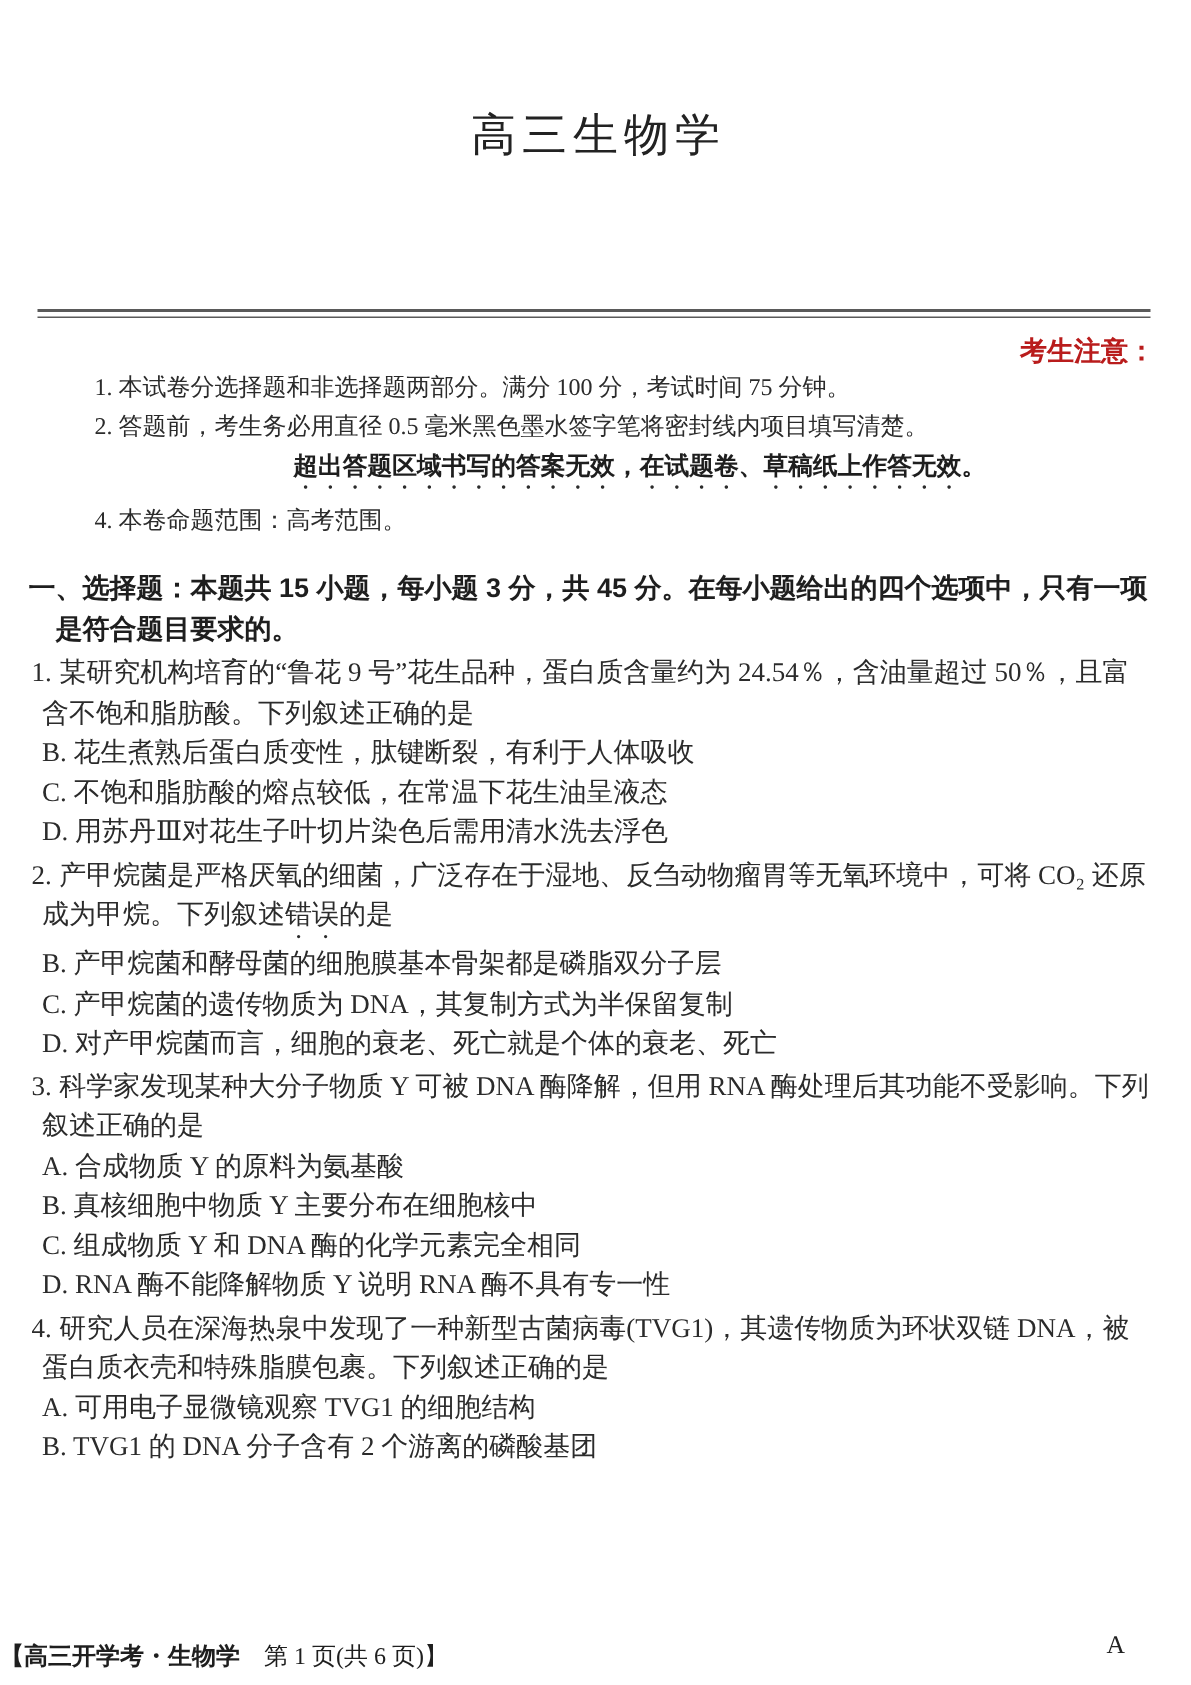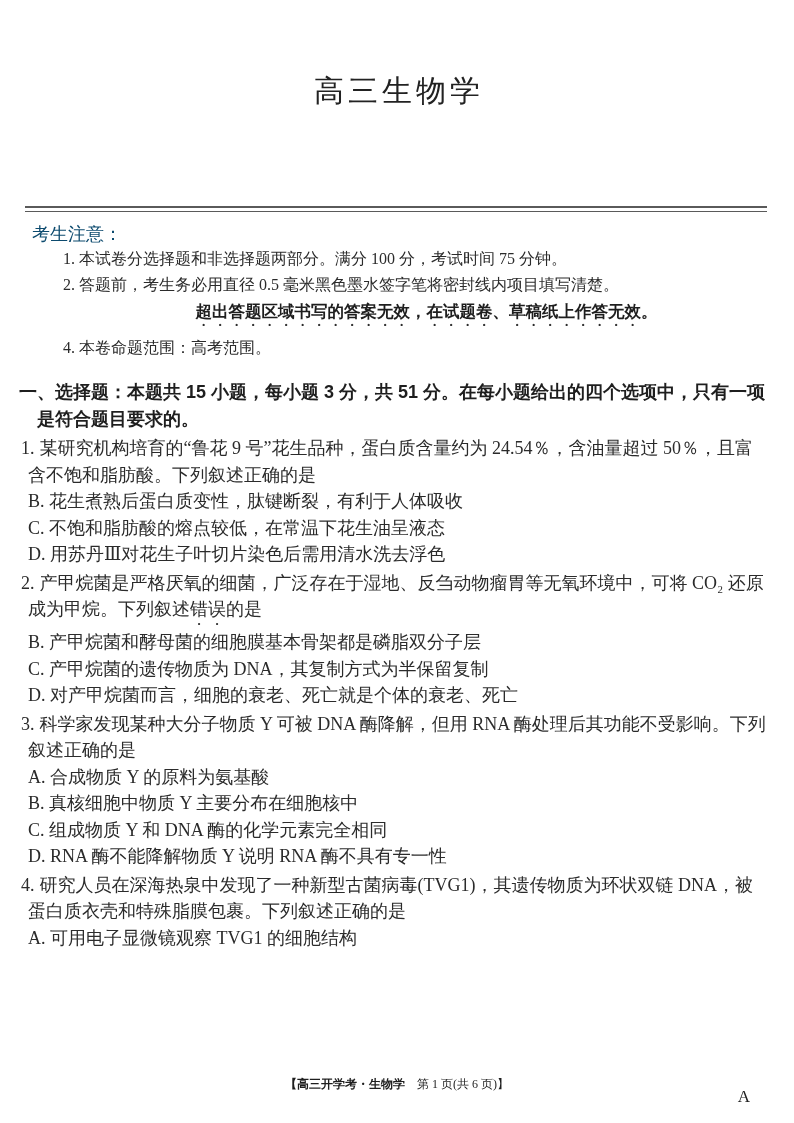--- a/index.html
+++ b/index.html
@@ -33,24 +33,25 @@
     margin-top: 96px;
     margin-left: -3px;
     margin-right: 3px;
     height: 3px;
     border-top: 2px solid #5a5a5a;
     border-bottom: 1px solid #5a5a5a;
   }
   .notice-heading {
     margin: 10px 0 0 4px;
     font-family: "Liberation Sans", "DejaVu Sans", sans-serif;
-    font-weight: 400;
+    font-weight: 700;
     font-size: 18px;
     line-height: 24px;
-    color: #0c4a6e;
+    color: #b91c1c;
+    text-align: right;
   }
   .notice-item {
     margin: 0 0 0 35px;
     padding-left: 20px;
     text-indent: -20px;
     font-size: 16px;
     line-height: 26px;
   }
   .notice-item.last { margin-top: 2px; }
   .notice-emphasis {
@@ -88,23 +89,23 @@
   }
   .q-num { margin-right: 5px; }
   .q-opt {
     font-size: 18px;
     line-height: 26.5px;
   }
   .footer {
     position: absolute;
     left: 0;
     right: 0;
-    bottom: 29px;
-    text-align: center;
-    font-size: 12px;
+    bottom: 8px;
+    text-align: left;
+    font-size: 16px;
     line-height: 20px;
     color: #1e1e1e;
   }
   .footer-journal {
     font-family: "Liberation Sans", "DejaVu Sans", sans-serif;
     font-weight: 700;
   }
   .footer-pages { font-weight: 400; }
   .version-label {
     position: absolute;
@@ -125,21 +126,21 @@
   <div class="double-rule"></div>
 
   <div class="notice">
     <div class="notice-heading">考生注意：</div>
     <p class="notice-item">1. 本试卷分选择题和非选择题两部分。满分 100 分，考试时间 75 分钟。</p>
     <p class="notice-item">2. 答题前，考生务必用直径 0.5 毫米黑色墨水签字笔将密封线内项目填写清楚。</p>
     <p class="notice-item"><span class="notice-emphasis dots">超出答题区域书写的答案无效，在试题卷、草稿纸上作答无效。</span></p>
     <p class="notice-item last">4. 本卷命题范围：高考范围。</p>
   </div>
 
-  <div class="section-heading">一、选择题：本题共 15 小题，每小题 3 分，共 51 分。在每小题给出的四个选项中，只有一项是符合题目要求的。</div>
+  <div class="section-heading">一、选择题：本题共 15 小题，每小题 3 分，共 45 分。在每小题给出的四个选项中，只有一项是符合题目要求的。</div>
 
   <div class="questions">
 
     <div class="q">
       <div class="q-stem"><span class="q-num">1.</span><span>某研究机构培育的“鲁花 9 号”花生品种，蛋白质含量约为 24.54％，含油量超过 50％，且富含不饱和脂肪酸。下列叙述正确的是</span></div>
       <div class="q-opt">B. 花生煮熟后蛋白质变性，肽键断裂，有利于人体吸收</div>
       <div class="q-opt">C. 不饱和脂肪酸的熔点较低，在常温下花生油呈液态</div>
       <div class="q-opt">D. 用苏丹Ⅲ对花生子叶切片染色后需用清水洗去浮色</div>
     </div>
 
@@ -154,20 +155,21 @@
       <div class="q-stem"><span class="q-num">3.</span><span>科学家发现某种大分子物质 Y 可被 DNA 酶降解，但用 RNA 酶处理后其功能不受影响。下列叙述正确的是</span></div>
       <div class="q-opt">A. 合成物质 Y 的原料为氨基酸</div>
       <div class="q-opt">B. 真核细胞中物质 Y 主要分布在细胞核中</div>
       <div class="q-opt">C. 组成物质 Y 和 DNA 酶的化学元素完全相同</div>
       <div class="q-opt">D. RNA 酶不能降解物质 Y 说明 RNA 酶不具有专一性</div>
     </div>
 
     <div class="q">
       <div class="q-stem"><span class="q-num">4.</span><span>研究人员在深海热泉中发现了一种新型古菌病毒(TVG1)，其遗传物质为环状双链 DNA，被蛋白质衣壳和特殊脂膜包裹。下列叙述正确的是</span></div>
       <div class="q-opt">A. 可用电子显微镜观察 TVG1 的细胞结构</div>
+      <div class="q-opt">B. TVG1 的 DNA 分子含有 2 个游离的磷酸基团</div>
     </div>
 
   </div>
 
   <div class="footer"><span class="footer-journal">【高三开学考・生物学</span><span class="footer-pages">　第 1 页(共 6 页)】</span></div>
 
   <div class="version-label">A</div>
 
 </div>
 

